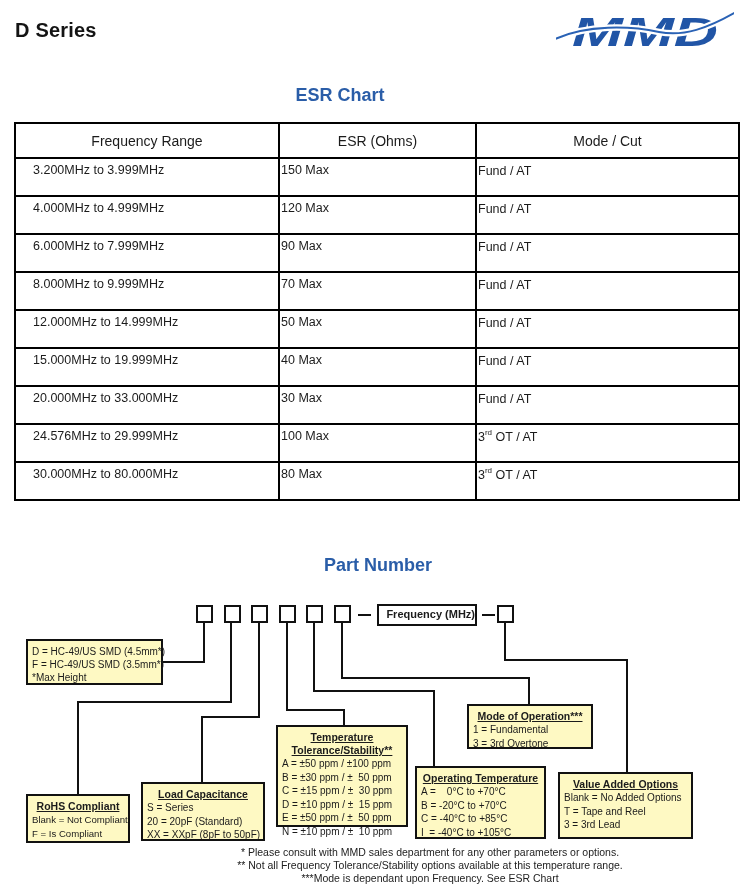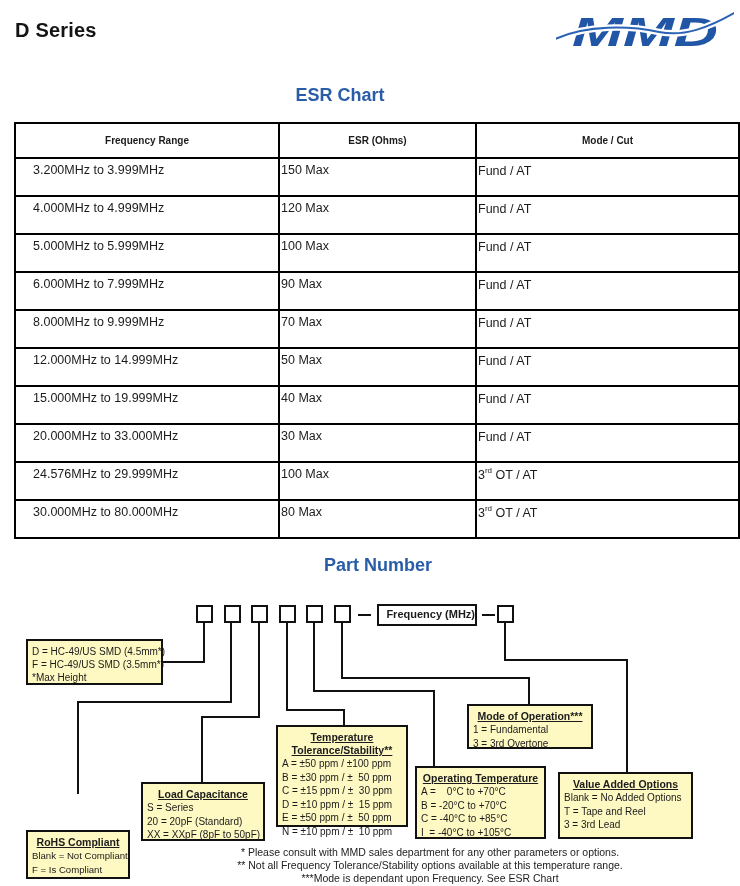--- a/index.html
+++ b/index.html
@@ -11,39 +11,39 @@
   #logo{left:556px;top:4px;}
 
   
   .section-heading{font-size:18px;font-weight:bold;color:#2a5da8;transform:translateX(-50%);white-space:nowrap;}
   #esr-heading{left:340px;top:85px;}
   #pn-heading{left:378px;top:555px;}
 
   
   #esr-table{left:14px;top:122px;width:712px;border-collapse:collapse;table-layout:fixed;font-size:12.5px;color:#1b1b1b;}
   #esr-table th,#esr-table td{border:2px solid #000;}
-  #esr-table th{height:31px;font-weight:bold;text-align:center;vertical-align:middle;font-size:10px;}
+  #esr-table th{height:31px;font-weight:normal;text-align:center;vertical-align:middle;font-size:14px;}
   #esr-table td{height:31px;vertical-align:top;padding-top:4px;}
   td.c-freq{text-align:left;padding-left:17px;}
   td.c-esr,td.c-mode{text-align:left;}
   sup{font-size:8px;position:relative;top:-1px;}
 
   
   .pn-square{width:17px;height:18px;border:2px solid #111;box-sizing:border-box;background:#fff;}
   .dash{height:2px;background:#111;}
   .line{background:#111;}
   #freq-box{left:377px;top:604px;width:100px;height:22px;border:2px solid #111;box-sizing:border-box;
             font-size:11px;font-weight:bold;text-align:right;line-height:17px;background:#fff;}
 
   .label-box{border:2px solid #111;box-sizing:border-box;background:#fef9c3;padding:4px 4px;font-size:10px;line-height:13.5px;}
   .label-box .bt{font-weight:bold;text-decoration:underline;text-align:center;font-size:10.5px;line-height:13px;white-space:nowrap;}
   .label-box .ln{white-space:pre;display:block;}
 
   #box-package{left:26px;top:639px;width:137px;height:46px;line-height:13px;}
-  #box-rohs{left:26px;top:794px;width:104px;height:49px;font-size:9.6px;margin-top:36px;}
+  #box-rohs{left:26px;top:794px;width:104px;height:49px;font-size:9.6px;}
   #box-loadcap{left:141px;top:782px;width:124px;height:59px;}
   #box-temp{left:276px;top:725px;width:132px;height:102px;}
   #box-optemp{left:415px;top:766px;width:131px;height:73px;}
   #box-mode{left:467px;top:704px;width:126px;height:45px;}
   #box-vao{left:558px;top:772px;width:135px;height:67px;}
 
   
   #footnotes{left:90px;top:846px;width:680px;text-align:center;font-size:10.5px;line-height:13px;color:#222;}
 </style>
 </head>
@@ -67,25 +67,20 @@
     <th style="width:259px">Mode / Cut</th>
   </tr>
   <tr>
     <td class="c-freq">3.200MHz to 3.999MHz</td>
     <td class="c-esr">150 Max</td>
     <td class="c-mode"><span>Fund / AT</span><sup></sup><span></span></td>
   </tr>
   <tr>
     <td class="c-freq">4.000MHz to 4.999MHz</td>
     <td class="c-esr">120 Max</td>
-    <td class="c-mode"><span>Fund / AT</span><sup></sup><span></span></td>
-  </tr>
-  <tr>
-    <td class="c-freq">5.000MHz to 5.999MHz</td>
-    <td class="c-esr">100 Max</td>
     <td class="c-mode"><span>Fund / AT</span><sup></sup><span></span></td>
   </tr>
   <tr>
     <td class="c-freq">6.000MHz to 7.999MHz</td>
     <td class="c-esr">90 Max</td>
     <td class="c-mode"><span>Fund / AT</span><sup></sup><span></span></td>
   </tr>
   <tr>
     <td class="c-freq">8.000MHz to 9.999MHz</td>
     <td class="c-esr">70 Max</td>

